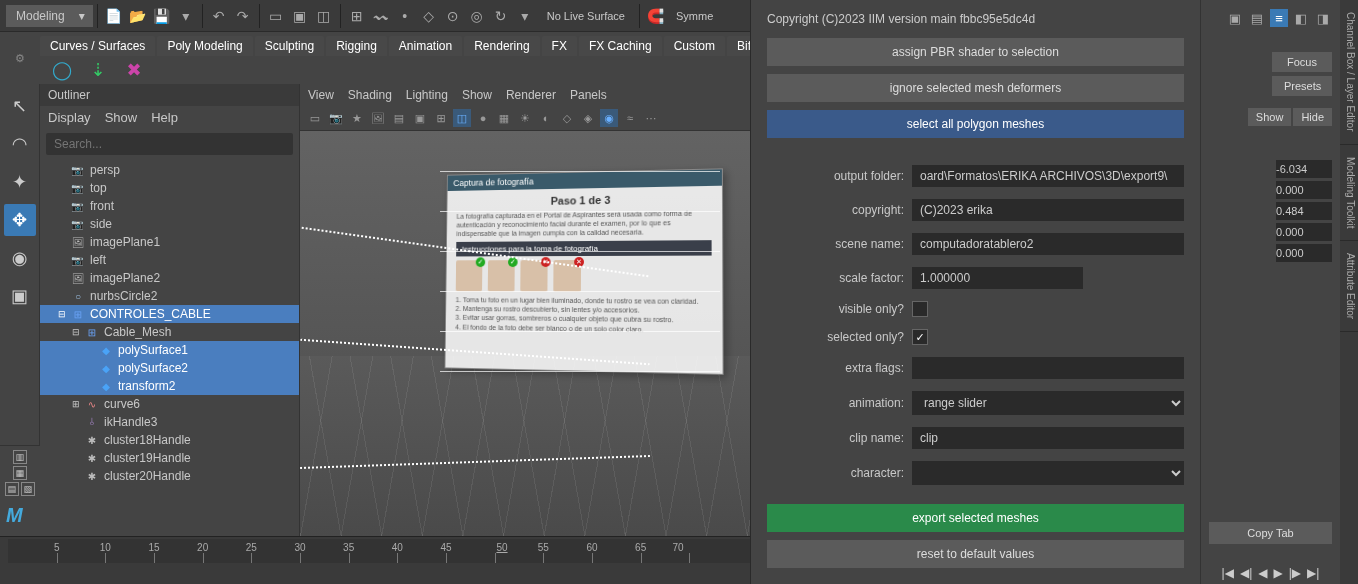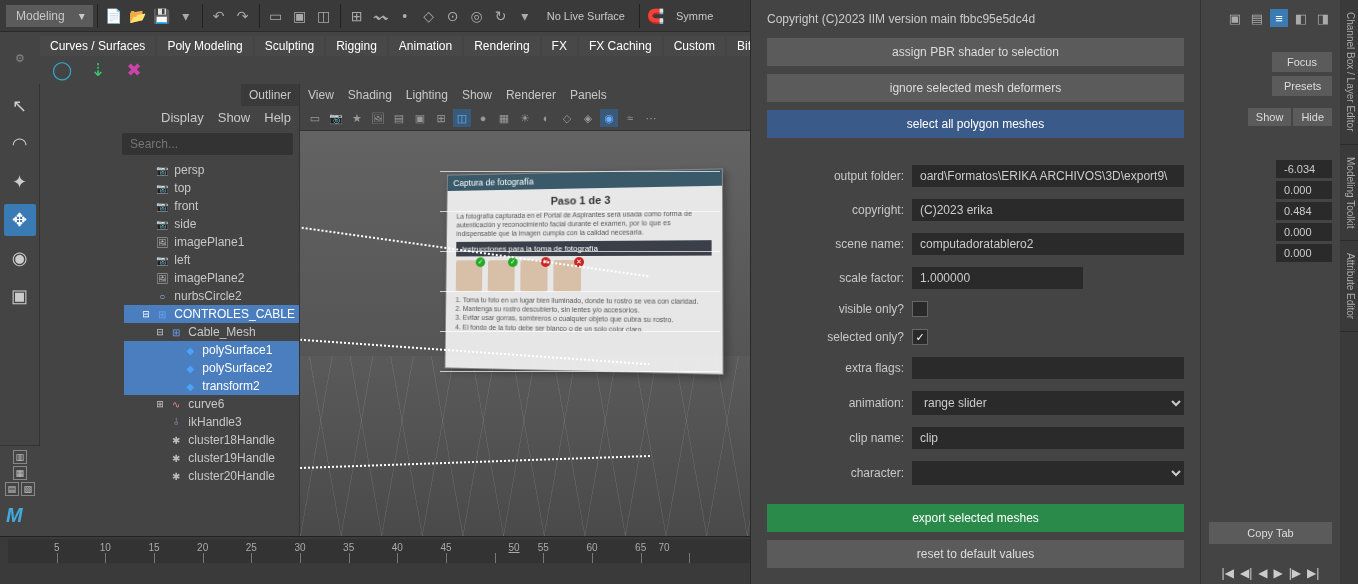--- a/index.html
+++ b/index.html
@@ -13,21 +13,21 @@
 .shelfbar { height:52px; background:#444; display:flex; }
 .shelfbar .gear { width:40px; display:flex; align-items:center; justify-content:center; color:#888; }
 .shelfbar .tabs { display:flex; align-items:center; padding:4px 0 0 0; height:24px; }
 .shelfbar .tab { padding:3px 10px; color:#ffffff; font-size:12px; cursor:pointer; background:#484848; margin-right:2px; border-radius:2px 2px 0 0; }
 .shelfbar .shelficons { display:flex; align-items:center; padding-left:4px; height:28px; }
 .si { width:28px; height:28px; display:flex; align-items:center; justify-content:center; margin:0 4px; font-size:18px; cursor:pointer; }
 .mainrow { display:flex; height:452px; }
 .leftbar { width:40px; background:#444; display:flex; flex-direction:column; align-items:center; padding-top:6px; gap:6px; border-right:1px solid #333; }
 .lb-btn { width:32px; height:32px; display:flex; align-items:center; justify-content:center; color:#ccc; font-size:18px; cursor:pointer; border-radius:2px; }
 .lb-btn.active { background:#3a7ab5; color:#fff; }
-.outliner { width:260px; background:#444; display:flex; flex-direction:column; border-right:1px solid #333;align-items:flex-end; }
+.outliner { width:260px; background:#444; display:flex; flex-direction:column; border-right:1px solid #333; }
 .outliner .title { background:#3a3a3a; padding:4px 8px; font-size:12px; }
 .outliner .menus { display:flex; gap:14px; padding:4px 8px; font-size:13px; color:#c8c8c8; }
 .outliner .search { margin:4px 6px; padding:4px 8px; background:#333; border:none; color:#ccc; font-size:12px; border-radius:2px; }
 .outliner .tree { flex:1; overflow:auto; padding:2px 0; }
 .tree-item { display:flex; align-items:center; padding:2px 4px; font-size:12px; cursor:pointer; white-space:nowrap; }
 .tree-item.sel { background:#4a7ebf; color:#fff; }
 .tree-item .ind { display:inline-block; }
 .tree-item .ic { width:16px; height:12px; display:inline-flex; align-items:center; justify-content:center; margin-right:4px; font-size:10px; }
 .cam-ic { color:#bbb; }
 .grp-ic { color:#6aa3f7; }
@@ -76,21 +76,21 @@
 .panel .row select { flex:1; background:#2a2a2a; border:none; color:#ccc; padding:4px 8px; font-size:12px; }
 .rightpane { position:absolute; right:0; top:0; width:158px; height:584px; background:#444; border-left:1px solid #333; z-index:8; display:flex; }
 .rp-col { flex:1; display:flex; flex-direction:column; padding:4px; }
 .rp-top { display:flex; justify-content:flex-end; gap:4px; height:28px; align-items:center; padding:0 4px; }
 .rp-ic { width:18px;height:18px; color:#aaa; cursor:pointer; display:flex; align-items:center; justify-content:center; font-size:13px; }
 .rp-btns { display:flex; flex-direction:column; gap:4px; margin:20px 4px 8px 4px; align-items:flex-end; }
 .rp-btn { background:#5b5b5b; color:#ddd; border:none; padding:4px 12px; font-size:11px; cursor:pointer; width:60px; text-align:center; }
 .rp-row { display:flex; justify-content:flex-end; gap:2px; margin:4px; }
 .rp-sm { background:#5b5b5b; color:#ddd; border:none; padding:3px 8px; font-size:11px; cursor:pointer; }
 .rp-vals { margin:30px 4px; display:flex; flex-direction:column; gap:3px; align-items:flex-end; }
-.rp-val { background:#2a2a2a; color:#ccc; padding:3px 8px; width:56px; text-align:left; font-size:11px; }
+.rp-val { background:#2a2a2a; color:#ccc; padding:3px 0; width:56px; text-align:left; font-size:11px; }
 .rp-copy { background:#5b5b5b; color:#ddd; border:none; padding:5px 0; font-size:11px; cursor:pointer; margin:4px; text-align:center; }
 .rp-play { display:flex; justify-content:center; gap:6px; margin:18px 0 0 0; }
 .rp-play .p { color:#ccc; cursor:pointer; font-size:12px; }
 .rtabs { width:18px; background:#3a3a3a; display:flex; flex-direction:column; }
 .rtab { writing-mode:vertical-rl; padding:12px 2px; font-size:10px; color:#aaa; border-bottom:1px solid #2a2a2a; cursor:pointer; text-align:center; }
 .bottom-left-icons { width:40px; display:flex; flex-direction:column; align-items:center; gap:2px; padding:4px 0; border-top:1px solid #333; }
 .bl-ic { width:14px; height:14px; border:1px solid #888; display:flex; align-items:center; justify-content:center; font-size:9px; cursor:pointer; }
 .maya-logo { width:28px; height:28px; margin-top:6px; color:#4ad; font-size:20px; font-style:italic; font-weight:bold; }
 </style>
 </head>
@@ -376,29 +376,29 @@
       <div class="lbl" style="left: 243.333px;">25</div>
       <div class="tick" style="left: 292px;"></div>
       <div class="lbl" style="left: 292px;">30</div>
       <div class="tick" style="left: 340.667px;"></div>
       <div class="lbl" style="left: 340.667px;">35</div>
       <div class="tick" style="left: 389.333px;"></div>
       <div class="lbl" style="left: 389.333px;">40</div>
       <div class="tick" style="left: 438px;"></div>
       <div class="lbl" style="left: 438px;">45</div>
       <div class="tick" style="left: 486.667px;"></div>
-      <div class="lbl" style="left: 506px; text-decoration: underline;">50</div>
+      <div class="lbl" style="left: 494px; text-decoration: underline;">50</div>
       <div class="tick" style="left: 535.333px;"></div>
       <div class="lbl" style="left: 535.333px;">55</div>
       <div class="tick" style="left: 584px;"></div>
       <div class="lbl" style="left: 584px;">60</div>
       <div class="tick" style="left: 632.667px;"></div>
       <div class="lbl" style="left: 632.667px;">65</div>
       <div class="tick" style="left: 681.333px;"></div>
-      <div class="lbl" style="left: 656px;">70</div>
+      <div class="lbl" style="left: 670px;">70</div>
     </div>
 </div>
 
 <div class="panel">
   <div class="cp">Copyright (C)2023 IIM     version main fbbc95e5dc4d</div>
   <button class="btn">assign PBR shader to selection</button>
   <button class="btn">ignore selected mesh deformers</button>
   <button class="btn blue">select all polygon meshes</button>
   <div style="height:14px;"></div>
   <div class="row">

